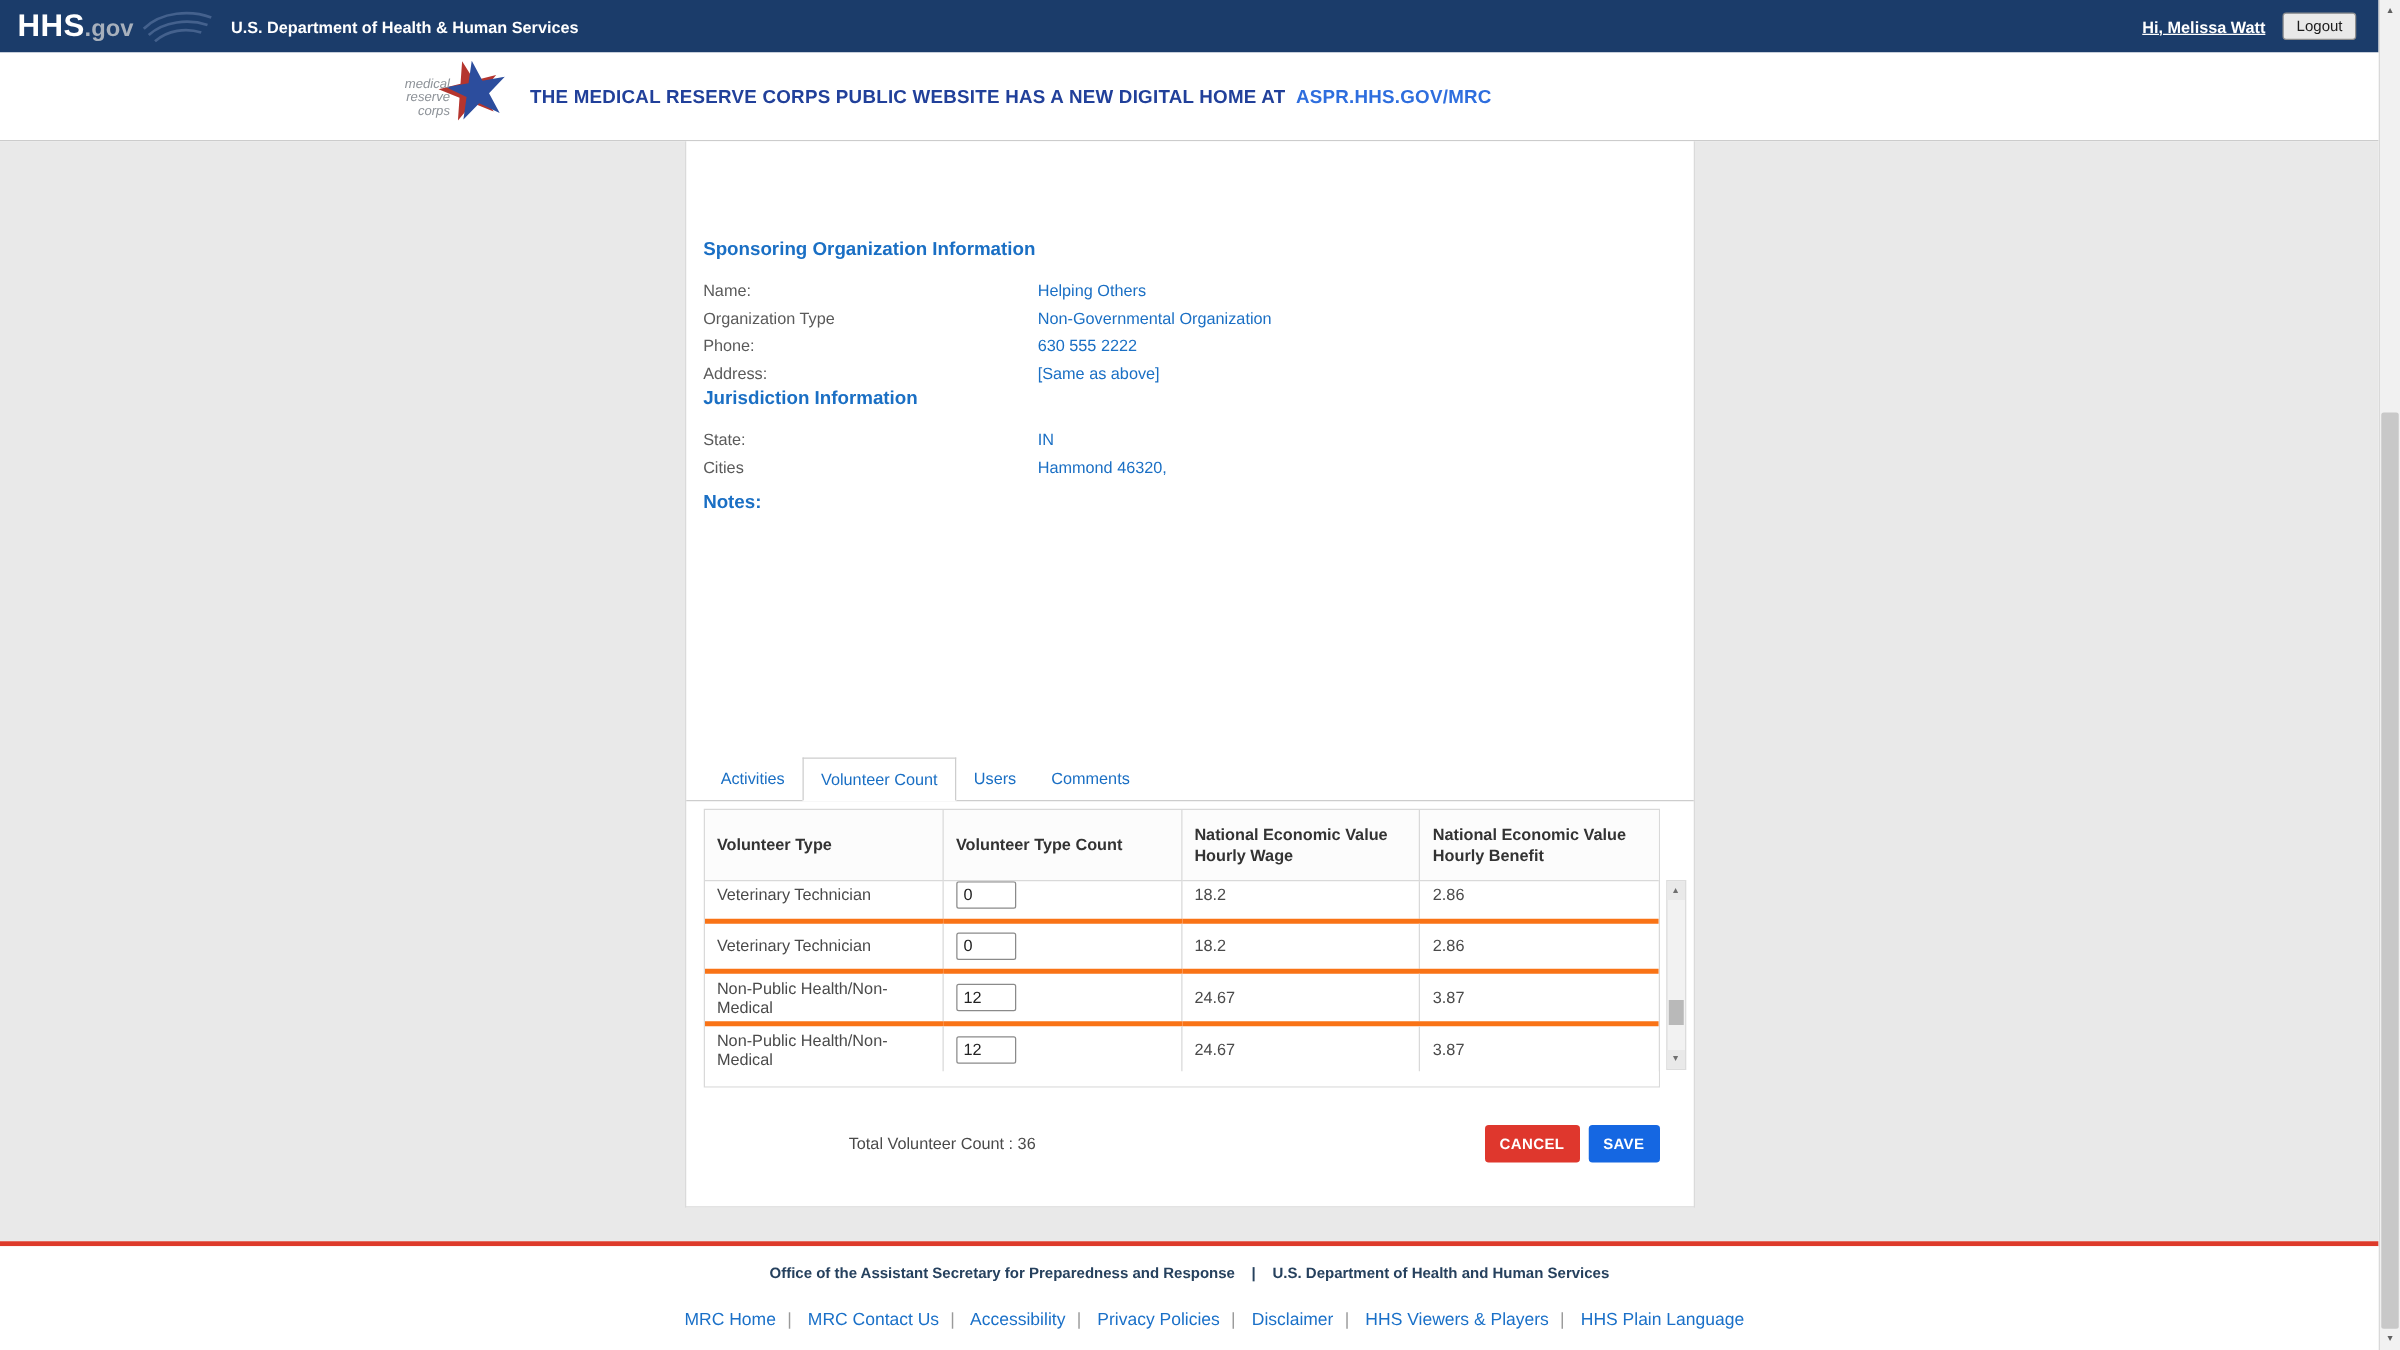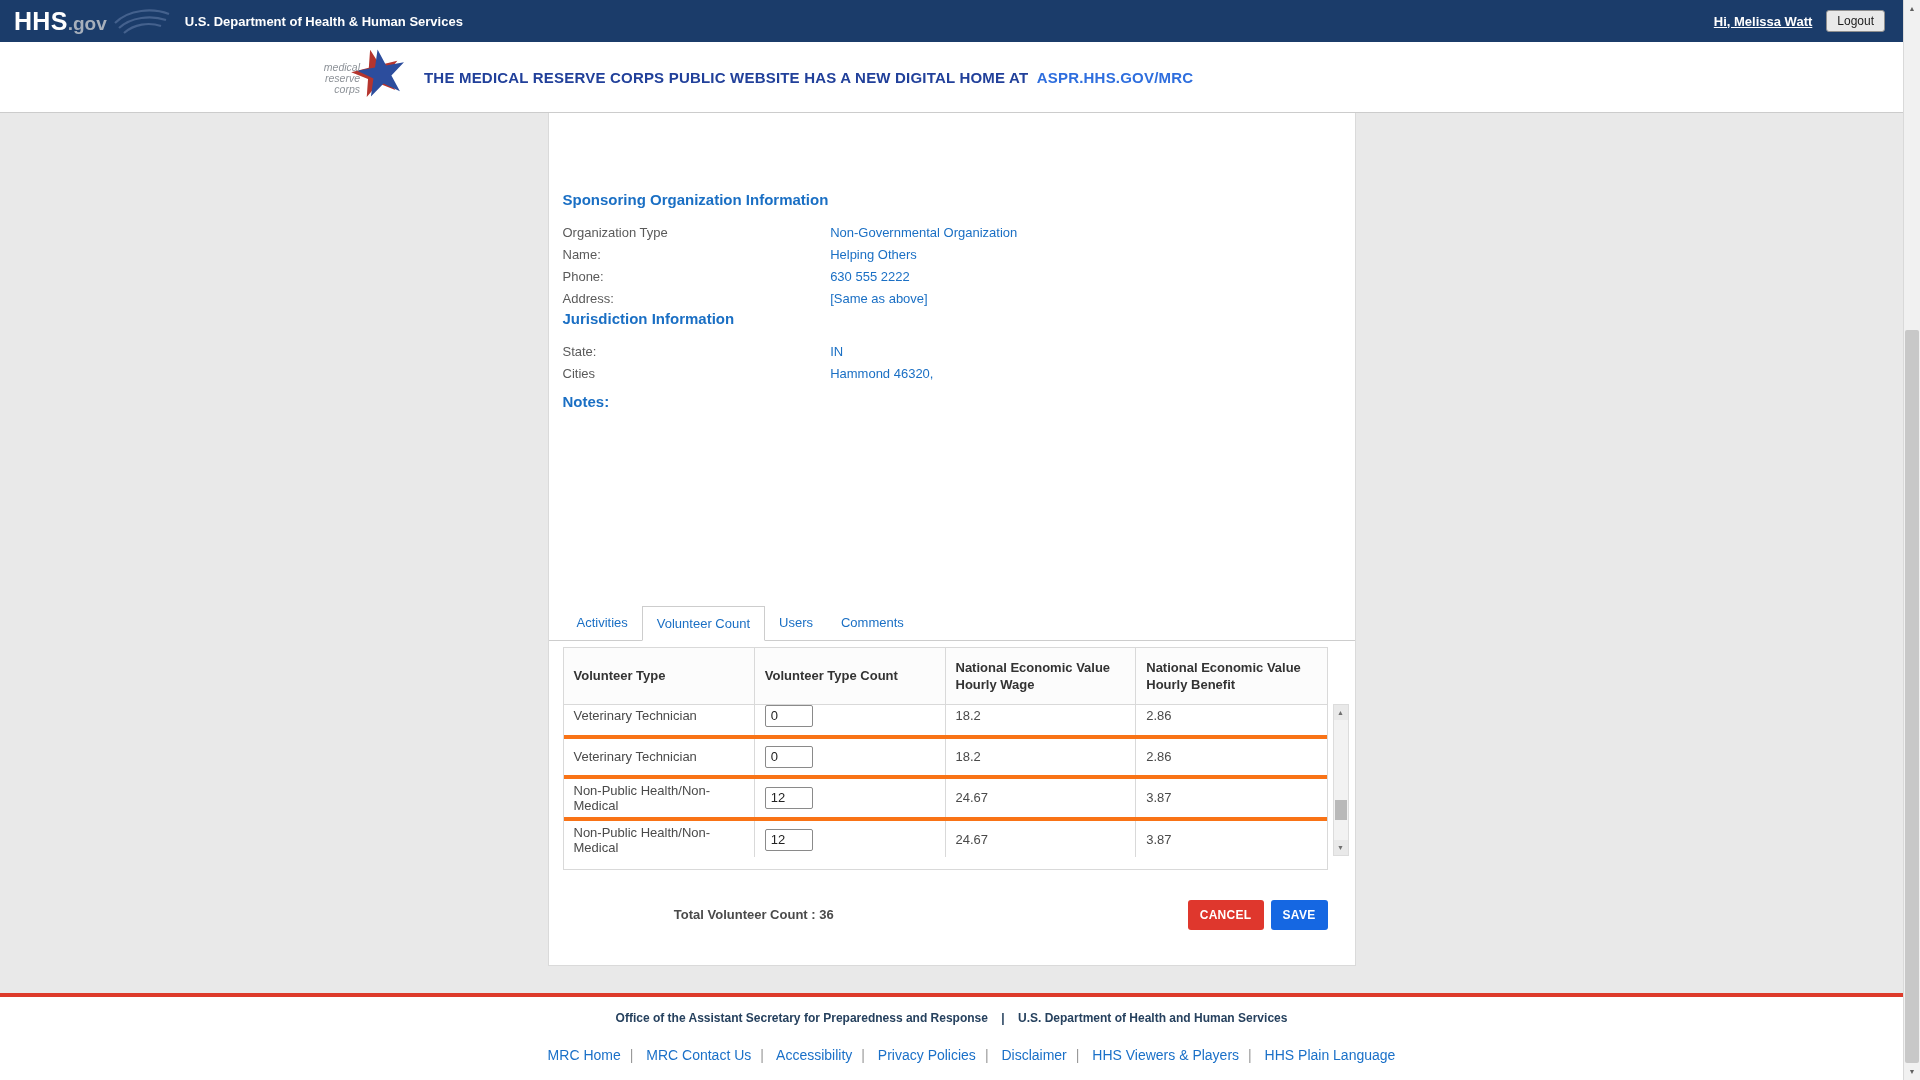--- a/index.html
+++ b/index.html
@@ -69,21 +69,21 @@
   
   .tbl-scrollbar { position:absolute; top:57px; right:-21px; width:16px; height:152px;
                    background:#f2f2f2; border:1px solid #dcdcdc; display:flex; flex-direction:column; }
   .sb-btn { height:15px; display:flex; align-items:center; justify-content:center;
             font-size:7px; color:#6f6f6f; background:#e9e9e9; cursor:pointer; }
   .sb-track { flex:1; position:relative; }
   .sb-thumb { position:absolute; left:1px; right:1px; top:80px; height:20px; background:#b9b9b9; cursor:pointer; }
 
   
   .card-actions { margin-top:30px; display:flex; align-items:center; }
-  .total { width:50%; text-align:center; font-size:13px; font-weight:bold; color:#4a4a4a; }
+  .total { width:50%; text-align:center; font-size:13px; font-weight:normal; color:#4a4a4a; }
   .btns { margin-left:auto; display:flex; gap:7px; }
   .btn { border:none; border-radius:3px; color:#fff; font-weight:bold; font-size:12px;
          padding:8px 12px; font-family:inherit; cursor:pointer; letter-spacing:.3px; }
   .btn.cancel { background:#df372d; }
   .btn.save   { background:#1567e2; }
 
   
   .footer-rule { height:4px; background:#dd3a2a; }
   .footer { background:#fff; padding-top:14px; text-align:center; }
   .footer-org { font-size:12px; font-weight:bold; color:#26415e; }
@@ -142,26 +142,26 @@
         <a class="banner-link">ASPR.HHS.GOV/MRC</a>
       </div>
     </div>
 
     <main class="content">
       <div class="card">
 
         <section>
           <h3 class="sec-title">Sponsoring Organization Information</h3>
           <div class="field-row">
+            <span class="field-label">Name:</span>
+            <a class="field-value">Helping Others</a>
+          </div>
+          <div class="field-row">
             <span class="field-label">Organization Type</span>
             <a class="field-value">Non-Governmental Organization</a>
-          </div>
-          <div class="field-row">
-            <span class="field-label">Name:</span>
-            <a class="field-value">Helping Others</a>
           </div>
           <div class="field-row">
             <span class="field-label">Phone:</span>
             <a class="field-value">630 555 2222</a>
           </div>
           <div class="field-row">
             <span class="field-label">Address:</span>
             <a class="field-value">[Same as above]</a>
           </div>
         </section>

